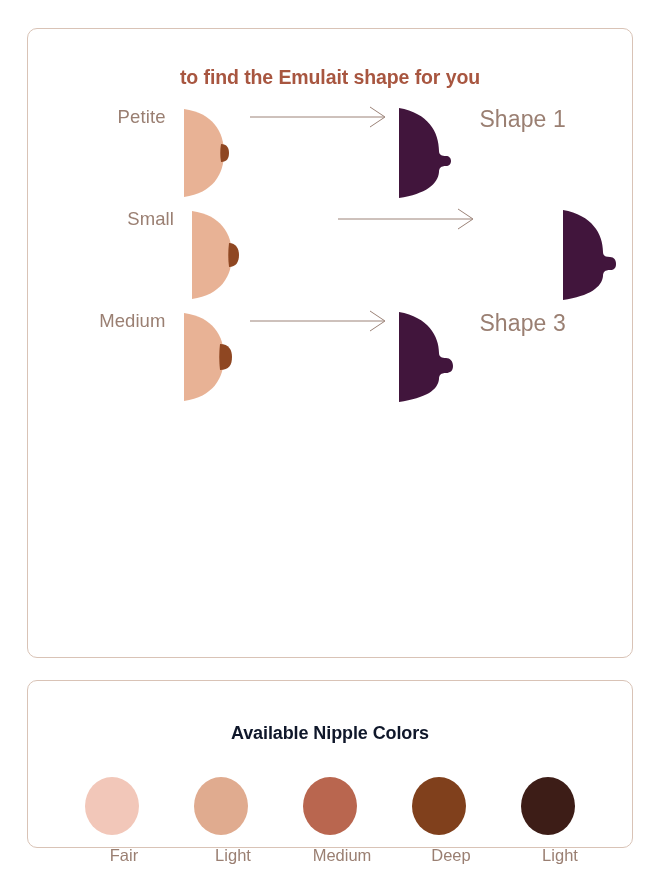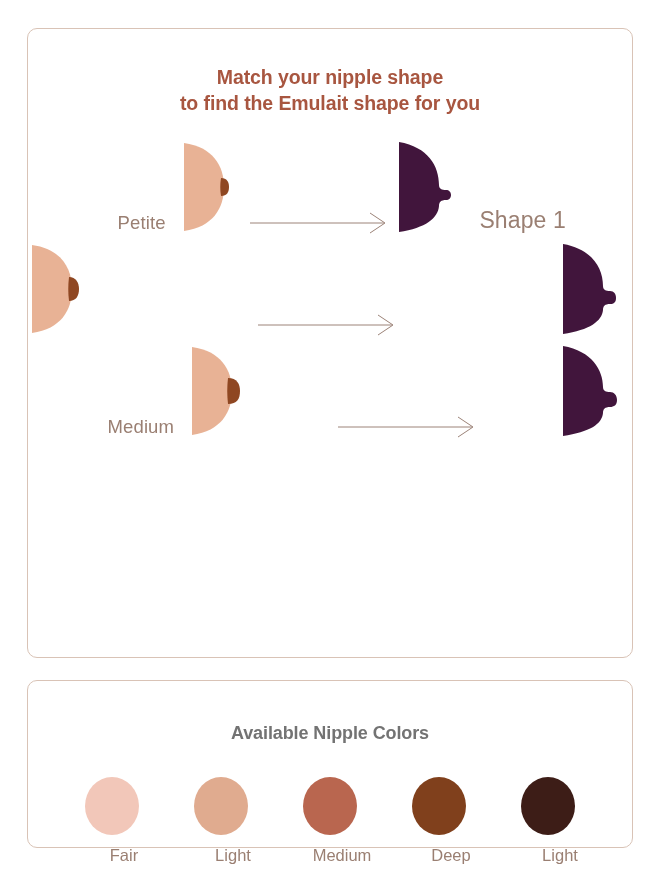--- a/index.html
+++ b/index.html
@@ -45,34 +45,34 @@
     color: #a85640;
     font-weight: bold;
     font-size: 19.5px;
     line-height: 26px;
     letter-spacing: -0.1px;
   }
   .title .line { display: block; }
 
   .colors-title {
     text-align: center;
-    color: #737373;
+    color: #0f172a;
     font-weight: bold;
     font-size: 18px;
     letter-spacing: -0.1px;
     padding-top: 27px;
   }
 
   
   .rows {
     margin-top: 16px;
   }
   .row {
     display: flex;
-    align-items: flex-end;
+    align-items: flex-start;
     height: 102px;
     padding: 0 0 0 0;
   }
   .row-label {
     width: 160px;
     text-align: right;
     padding-right: 14px;
     box-sizing: border-box;
     color: #9a7f72;
     font-size: 18.5px;
@@ -133,21 +133,20 @@
   }
 </style>
 </head>
 <body>
 
 <div class="page">
 
   <section class="card card-match">
 
     <h1 class="title">
-      <span class="line">Match your nipple shape</span>
       <span class="line">to find the Emulait shape for you</span>
     </h1>
 
     <div class="rows">
 
       <div class="row">
         <div class="row-label">Petite</div>
         <div class="breast-cell">
           <svg width="56" height="94" viewBox="0 0 56 94" aria-hidden="true">
             <path d="M4 3 C33 7, 44 26, 44 47 C44 68, 33 87, 4 91 Z" fill="#e8b295"></path>
@@ -162,20 +161,21 @@
         </div>
         <div class="teat-cell">
           <svg width="60" height="94" viewBox="0 0 60 94" aria-hidden="true">
             <path d="M3 2 C32 7, 43 26, 43 45 C43 49, 46 50, 50 50 C53 50, 55 52, 55 55 C55 58, 53 60, 50 60 C45 60, 43 62, 43 66 C42 78, 30 88, 3 92 Z" fill="#41153c"></path>
           </svg>
         </div>
         <div class="row-shape-label">Shape 1</div>
       </div>
 
       <div class="row">
+        <div class="row-label">Small</div>
         <div class="breast-cell">
           <svg width="56" height="94" viewBox="0 0 56 94" aria-hidden="true">
             <path d="M4 3 C33 7, 44 26, 44 47 C44 68, 33 87, 4 91 Z" fill="#e8b295"></path>
             <path d="M41 35 C48 35, 51 41, 51 47 C51 54, 48 59, 41 59 C40 51, 40 43, 41 35 Z" fill="#8f4722"></path>
           </svg>
         </div>
         <div class="arrow-cell">
           <svg class="arrow-svg" width="140" height="22" viewBox="0 0 140 22">
             <line x1="0" y1="11" x2="134" y2="11" stroke="#9c8378" stroke-width="1"></line>
             <polyline points="120,1 135,11 120,21" fill="none" stroke="#9c8378" stroke-width="1"></polyline>
@@ -200,20 +200,21 @@
           <svg class="arrow-svg" width="140" height="22" viewBox="0 0 140 22">
             <line x1="0" y1="11" x2="134" y2="11" stroke="#9c8378" stroke-width="1"></line>
             <polyline points="120,1 135,11 120,21" fill="none" stroke="#9c8378" stroke-width="1"></polyline>
           </svg>
         </div>
         <div class="teat-cell">
           <svg width="60" height="94" viewBox="0 0 60 94" aria-hidden="true">
             <path d="M3 2 C32 7, 43 26, 43 43 C43 47, 46 48, 50 48 C54 48, 57 51, 57 56 C57 61, 54 63, 50 63 C45 63, 43 65, 43 69 C42 80, 30 88, 3 92 Z" fill="#41153c"></path>
           </svg>
         </div>
+        <div class="row-shape-label">Shape 3</div>
       </div>
 
 
 
     </div>
   </section>
 
   <section class="card card-colors">
     <h2 class="colors-title">Available Nipple Colors</h2>
 

